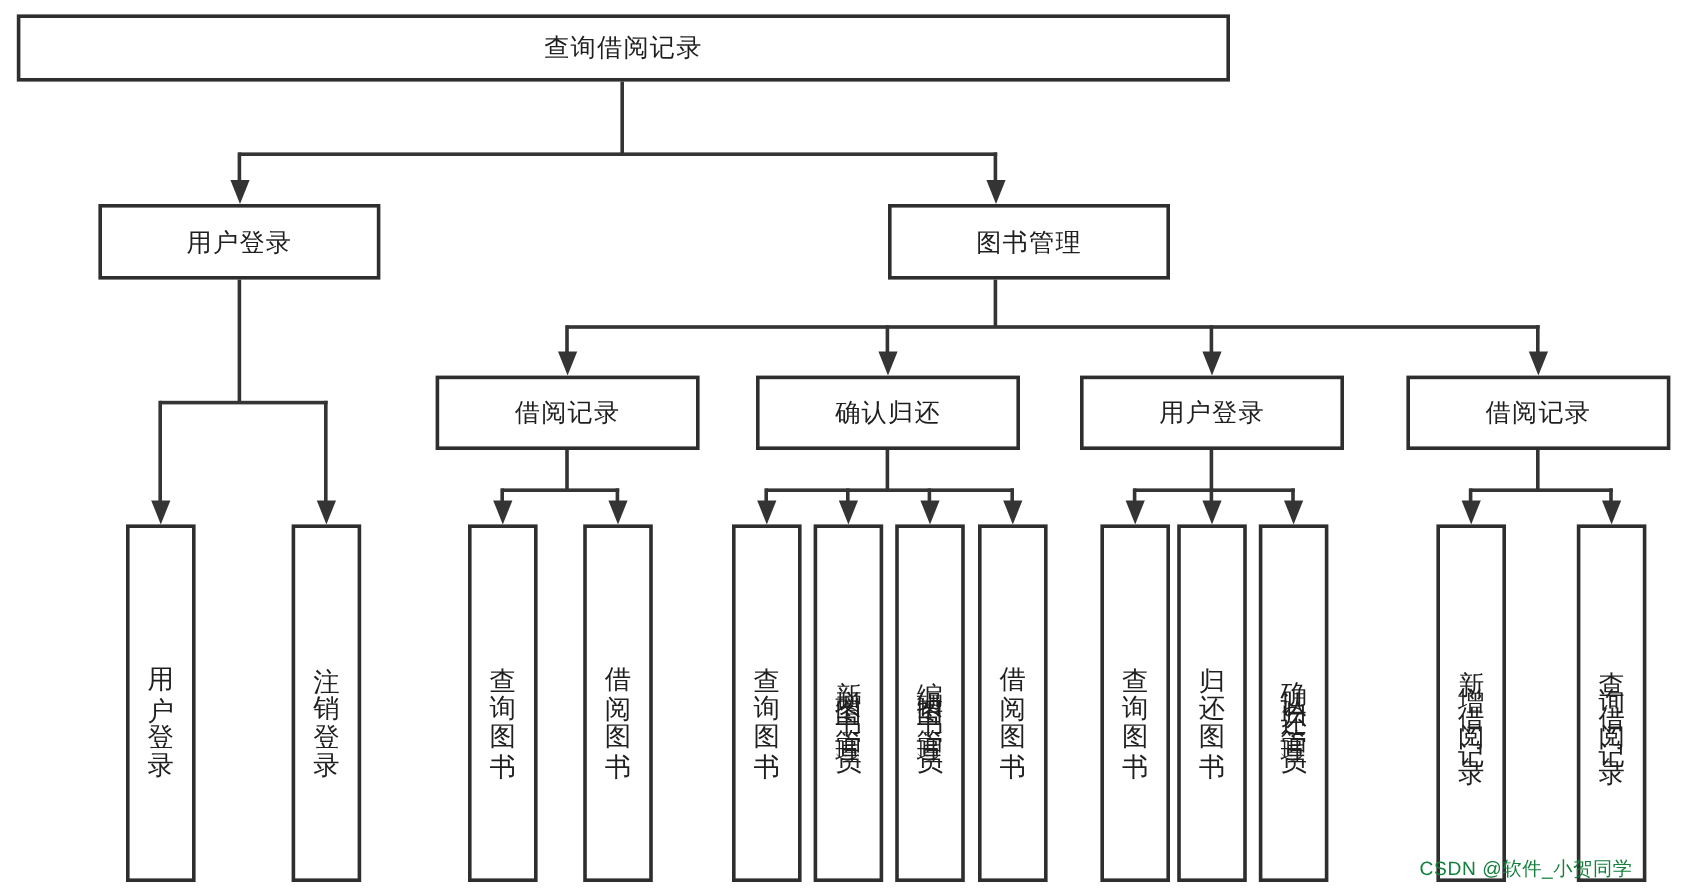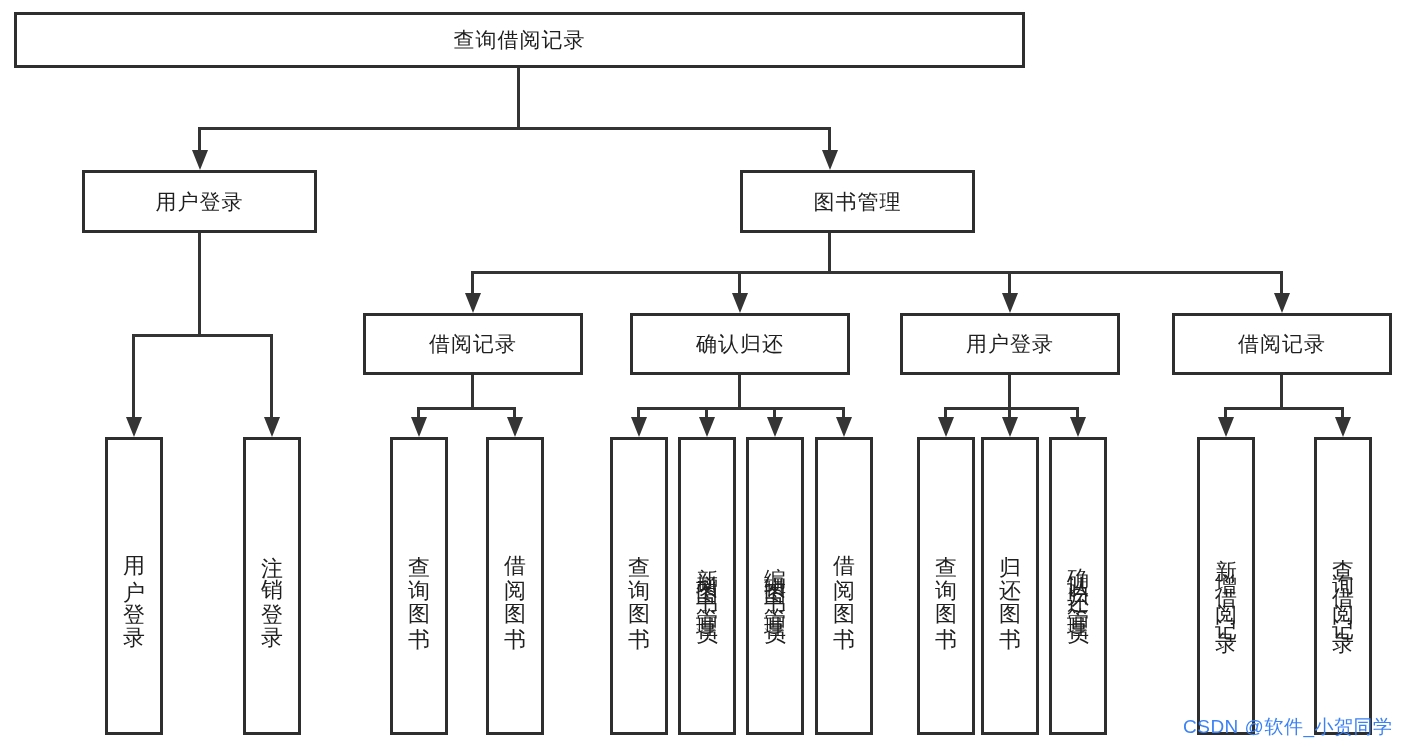--- a/index.html
+++ b/index.html
@@ -41,22 +41,22 @@
   .vline{position:absolute;width:3px;background:#343434;}
   .arrow{
     position:absolute;width:0;height:0;
     border-left:8px solid transparent;
     border-right:8px solid transparent;
     border-top:20px solid #343434;
   }
   .watermark{
     position:absolute;
     left:1183px;top:714px;
-    font-size:19px;
-    color:#3b82f6;
+    font-size:16px;
+    color:#15803d;
     letter-spacing:0.5px;
     z-index:10;
     white-space:nowrap;
   }
 </style>
 </head>
 <body>
 
 <div id="canvas">
 

